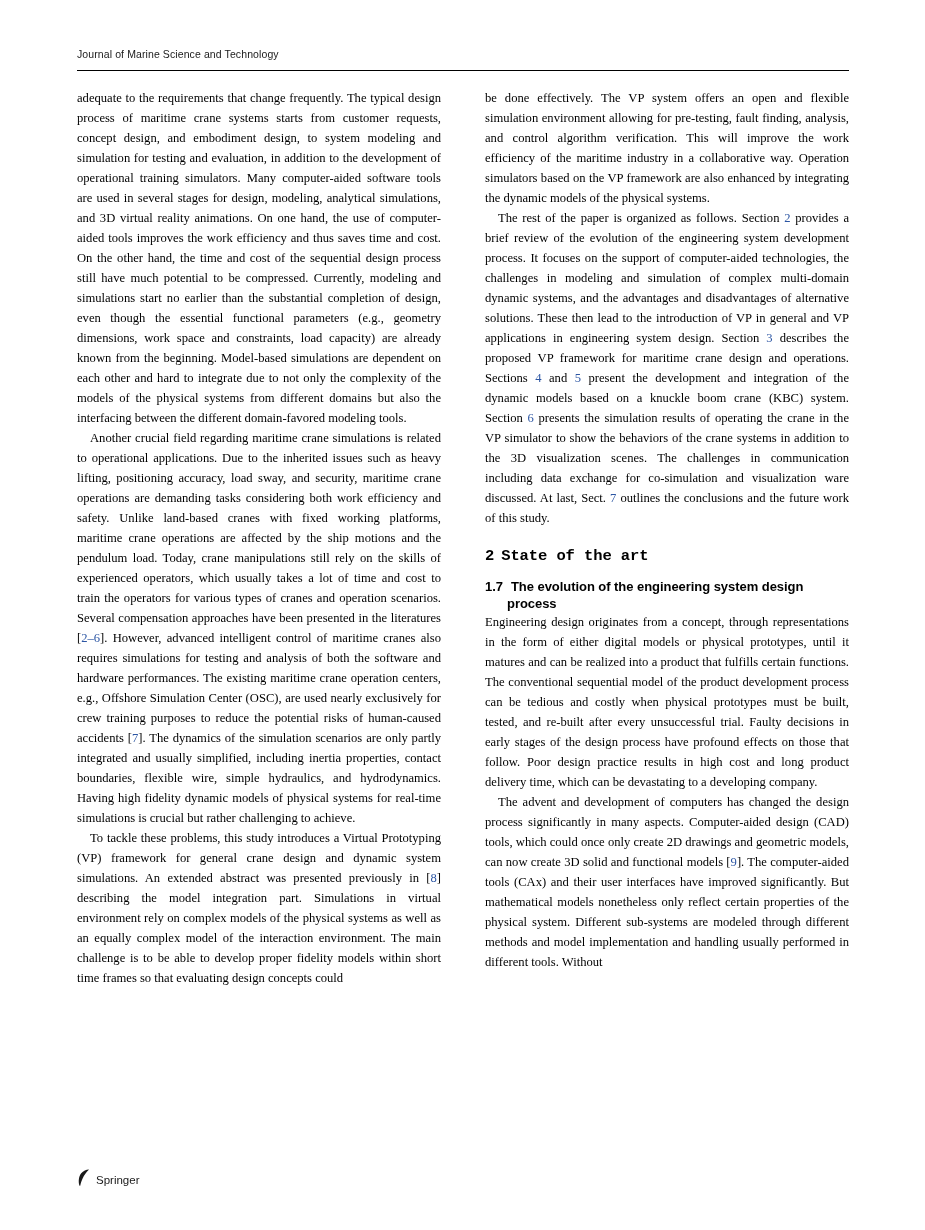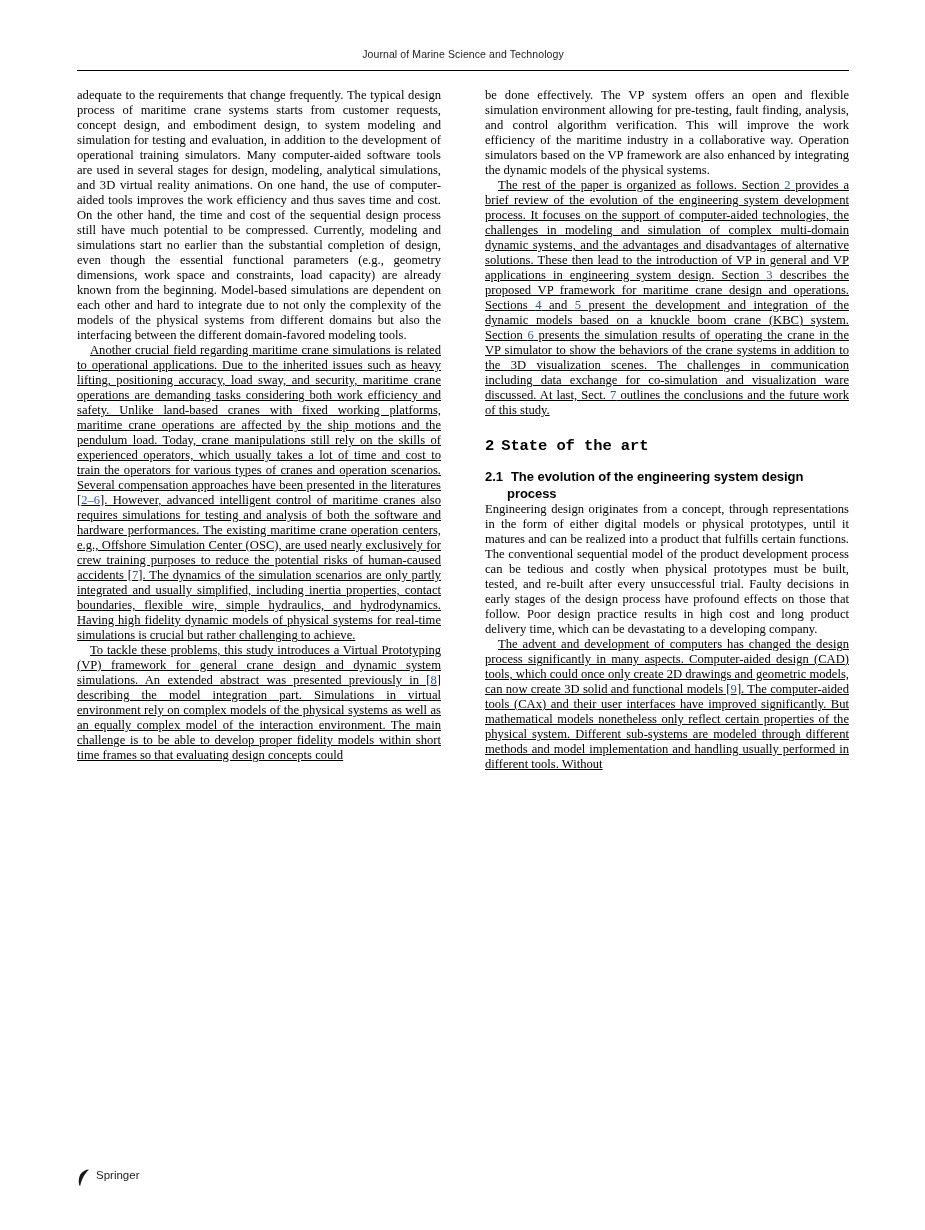--- a/index.html
+++ b/index.html
@@ -19,21 +19,21 @@
     position: absolute;
     left: 0; top: 0;
     width: 925px;
     height: 1230px;
   }
   .header {
     position: absolute;
     left: 77px;
     top: 48px;
     width: 772px;
-    text-align: center;
+    text-align: left;
     font-size: 10.5px;
     font-family: "Liberation Sans", sans-serif;
     color: #1a1a1a;
     letter-spacing: 0.1px;
   }
   .header-rule {
     position: absolute;
     left: 77px;
     top: 70px;
     width: 772px;
@@ -47,29 +47,28 @@
     width: 772px;
     display: flex;
     gap: 44px;
   }
   .col {
     width: 364px;
   }
   p.para {
     margin: 0;
     font-size: 12.6px;
-    line-height: 15px;
+    line-height: 20px;
     text-align: justify;
     text-justify: inter-word;
     hyphens: auto;
     -webkit-hyphens: auto;
   }
   p.indent {
     text-indent: 13px;
-    text-decoration: underline;
   }
   a.ref {
     color: #2b55a3;
     text-decoration: none;
   }
   h2.section {
     font-family: Liberation Mono, monospace;
     font-size: 15.5px;
     font-weight: bold;
     margin: 19px 0 0 0;
@@ -94,21 +93,21 @@
   }
   .after-head {
     margin-top: 11px;
     font-family: Liberation Serif, serif;
   }
   .footer {
     position: absolute;
     left: 77px;
     bottom: 44px;
     display: flex;
-    align-items: flex-start;
+    align-items: flex-end;
     gap: 6px;
     font-family: "Liberation Sans", sans-serif;
     font-size: 11.5px;
     color: #1a1a1a;
   }
   .springer-logo {
     width: 13px;
     height: 17px;
     position: relative;
     display: inline-block;
@@ -130,21 +129,21 @@
       <p class="para indent"><span>Another crucial field regarding maritime crane simulations is related to operational applications. Due to the inherited issues such as heavy lifting, positioning accuracy, load sway, and security, maritime crane operations are demanding tasks considering both work efficiency and safety. Unlike land-based cranes with fixed working platforms, maritime crane operations are affected by the ship motions and the pendulum load. Today, crane manipulations still rely on the skills of experienced operators, which usually takes a lot of time and cost to train the operators for various types of cranes and operation scenarios. Several compensation approaches have been presented in the literatures [</span><a class="ref" href="#">2–6</a><span>]. However, advanced intelligent control of maritime cranes also requires simulations for testing and analysis of both the software and hardware performances. The existing maritime crane operation centers, e.g., Offshore Simulation Center (OSC), are used nearly exclusively for crew training purposes to reduce the potential risks of human-caused accidents [</span><a class="ref" href="#">7</a><span>]. The dynamics of the simulation scenarios are only partly integrated and usually simplified, including inertia properties, contact boundaries, flexible wire, simple hydraulics, and hydrodynamics. Having high fidelity dynamic models of physical systems for real-time simulations is crucial but rather challenging to achieve.</span></p>
       <p class="para indent"><span>To tackle these problems, this study introduces a Virtual Prototyping (VP) framework for general crane design and dynamic system simulations. An extended abstract was presented previously in [</span><a class="ref" href="#">8</a><span>] describing the model integration part. Simulations in virtual environment rely on complex models of the physical systems as well as an equally complex model of the interaction environment. The main challenge is to be able to develop proper fidelity models within short time frames so that evaluating design concepts could</span></p>
     </div>
 
     <div class="col">
       <p class="para">be done effectively. The VP system offers an open and flexible simulation environment allowing for pre-testing, fault finding, analysis, and control algorithm verification. This will improve the work efficiency of the maritime industry in a collaborative way. Operation simulators based on the VP framework are also enhanced by integrating the dynamic models of the physical systems.</p>
       <p class="para indent"><span>The rest of the paper is organized as follows. Section </span><a class="ref" href="#">2</a><span> provides a brief review of the evolution of the engineering system development process. It focuses on the support of computer-aided technologies, the challenges in modeling and simulation of complex multi-domain dynamic systems, and the advantages and disadvantages of alternative solutions. These then lead to the introduction of VP in general and VP applications in engineering system design. Section </span><a class="ref" href="#">3</a><span> describes the proposed VP framework for maritime crane design and operations. Sections </span><a class="ref" href="#">4</a><span> and </span><a class="ref" href="#">5</a><span> present the development and integration of the dynamic models based on a knuckle boom crane (KBC) system. Section </span><a class="ref" href="#">6</a><span> presents the simulation results of operating the crane in the VP simulator to show the behaviors of the crane systems in addition to the 3D visualization scenes. The challenges in communication including data exchange for co-simulation and visualization ware discussed. At last, Sect. </span><a class="ref" href="#">7</a><span> outlines the conclusions and the future work of this study.</span></p>
 
       <h2 class="section"><span class="num">2</span><span>State of the&nbsp;art</span></h2>
 
-      <h3 class="subsection"><span class="num">2.1</span><span>The evolution of the engineering system design process</span></h3>
+      <h3 class="subsection"><span class="num">1.7</span><span>The evolution of the engineering system design process</span></h3>
 
       <p class="para after-head">Engineering design originates from a concept, through representations in the form of either digital models or physical prototypes, until it matures and can be realized into a product that fulfills certain functions. The conventional sequential model of the product development process can be tedious and costly when physical prototypes must be built, tested, and re-built after every unsuccessful trial. Faulty decisions in early stages of the design process have profound effects on those that follow. Poor design practice results in high cost and long product delivery time, which can be devastating to a developing company.</p>
 
       <p class="para indent"><span>The advent and development of computers has changed the design process significantly in many aspects. Computer-aided design (CAD) tools, which could once only create 2D drawings and geometric models, can now create 3D solid and functional models [</span><a class="ref" href="#">9</a><span>]. The computer-aided tools (CAx) and their user interfaces have improved significantly. But mathematical models nonetheless only reflect certain properties of the physical system. Different sub-systems are modeled through different methods and model implementation and handling usually performed in different tools. Without</span></p>
     </div>
 
   </div>
 
   <div class="footer">
     <span class="springer-logo">

